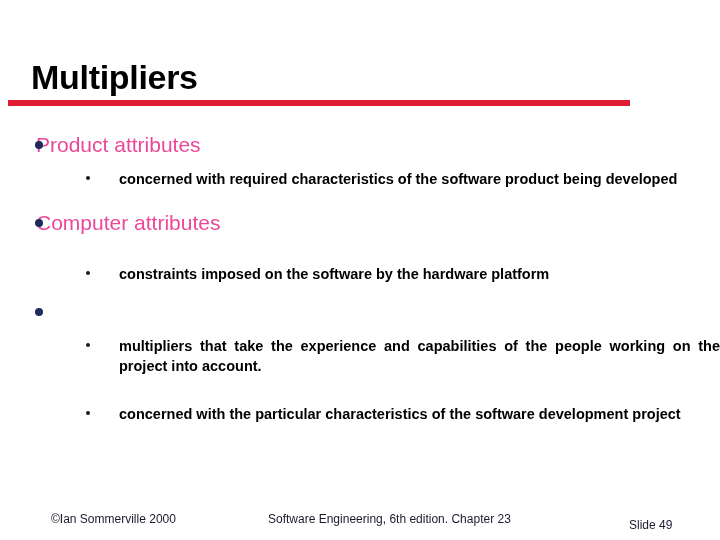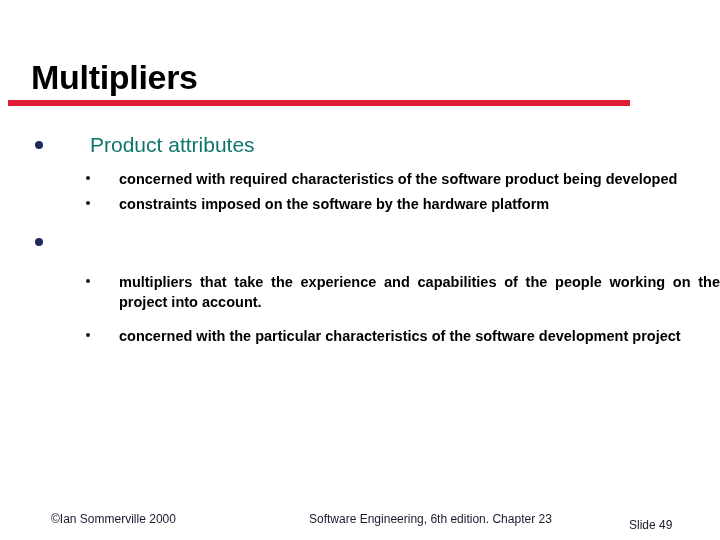--- a/index.html
+++ b/index.html
@@ -56,23 +56,23 @@
     height: 360px;
   }
 
   .block {
     position: relative;
     width: 720px;
   }
 
   .lvl1 {
     position: relative;
-    padding-left: 90px;
+    padding-left: 36px;
     font-size: 21px;
-    color: #0f766e;
+    color: #ec4899;
     line-height: 25px;
     height: 28px;
   }
 
   .lvl1 .bullet-dot {
     position: absolute;
     left: 35px;
     top: 9px;
     width: 8px;
     height: 8px;
@@ -100,25 +100,25 @@
     width: 4px;
     height: 4px;
     background: #1a1a1a;
     border-radius: 50%;
   }
 
   
   .b1 { margin-top: 6px; }
   .s1 { margin-top: 9px; }
   .b2 { margin-top: 21px; }
-  .s2 { margin-top: 5px; }
+  .s2 { margin-top: 26px; }
   .b3 { margin-top: 15px; }
-  .s3 { margin-top: 15px; }
+  .s3 { margin-top: 9px; }
   .b4 { margin-top: 26px; }
-  .s4 { margin-top: 14px; }
+  .s4 { margin-top: 28px; }
 
   
   .footer {
     position: absolute;
     left: 0;
     top: 512px;
     width: 720px;
     height: 20px;
     font-family: Liberation Sans, sans-serif;
     font-size: 12px;
@@ -128,21 +128,20 @@
     position: absolute;
     left: 51px;
     top: 0;
     white-space: nowrap;
   }
   .footer-center {
     position: absolute;
     left: 268px;
     top: 0;
     white-space: nowrap;
-    margin-left: 41px;
   }
   .footer-right {
     position: absolute;
     left: 629px;
     top: 6px;
     white-space: nowrap;
   }
 </style>
 </head>
 <body>
@@ -160,20 +159,24 @@
         <span class="bullet-dot"></span>
         <span>Product attributes</span>
       </div>
       <div class="lvl2 s1">
         <span class="bullet-dot-sm"></span>
         <span>concerned with required characteristics of the software product being developed</span>
       </div>
     </div>
 
     <div class="block">
+      <div class="lvl1 b2">
+        <span class="bullet-dot"></span>
+        <span>Computer attributes</span>
+      </div>
       <div class="lvl2 s2">
         <span class="bullet-dot-sm"></span>
         <span>constraints imposed on the software by the hardware platform</span>
       </div>
     </div>
 
     <div class="block">
       <div class="lvl1 b3">
         <span class="bullet-dot"></span>
       </div>

